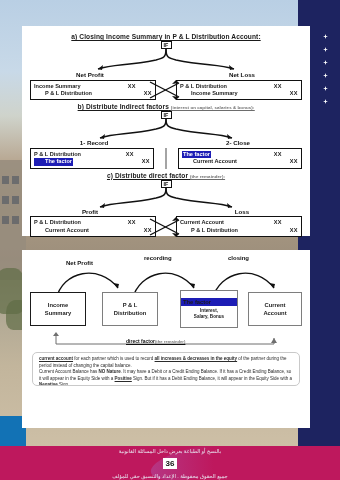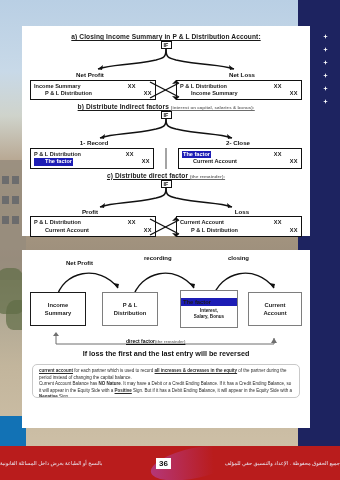--- a/index.html
+++ b/index.html
@@ -129,22 +129,22 @@
   }
   .note p{
     font-size:4.5px; line-height:6.6px; color:#2b2b2b; text-align:left;
   }
   .note b{ font-weight:bold; }
   .note u{ text-decoration:underline; font-weight:bold; }
 
   
   #footer{
     position:absolute; left:0; bottom:0; width:340px; height:34px;
-    background:#b91c1c; display:flex; align-items:center; justify-content:space-between;
-    gap:4px; overflow:hidden;
+    background:#be185d; display:flex; align-items:center; justify-content:center;
+    gap:4px; overflow:hidden;flex-direction:column;
   }
   #footer .swoosh{
     position:absolute; left:150px; top:2px; width:90px; height:30px;
     background:linear-gradient(100deg,rgba(180,60,140,.85),rgba(90,60,170,.0) 70%);
     transform:rotate(-12deg); border-radius:50%;
   }
   #footer .ftxt{
     font-size:5.2px; color:#e9e9f3; direction:rtl; white-space:nowrap;
     position:relative; z-index:2;
   }
@@ -365,21 +365,20 @@
 
     <span class="flabel" style="left:44px;top:10px;">Net Profit</span>
     <span class="flabel" style="left:122px;top:5px;">recording</span>
     <span class="flabel" style="left:206px;top:5px;">closing</span>
 
     <span class="direct-cap" style="left:104px;top:88px;">
       <span>direct factor</span><i>(the remainder)</i>
     </span>
   </div>
 
-  <div class="if-loss">If loss the first and the last entry will be reversed</div>
 
   <div class="note">
     <p>
       <u>current account</u><span> for each partner which is used to record </span><u>all increases &amp; decreases in the equity</u><span> of the partner during the period instead of changing the capital balance.</span>
     </p>
     <p>
       <span>Current Account Balance has </span><b>NO Nature</b><span>. It may have a Debit or a Credit Ending Balance. If it has a Credit Ending Balance, so it will appear in the Equity Side with a </span><u>Positive</u><span> Sign. But if it has a Debit Ending Balance, it will appear in the Equity Side with a </span><u>Negative</u><span> Sign.</span>
     </p>
   </div>
 </div>

